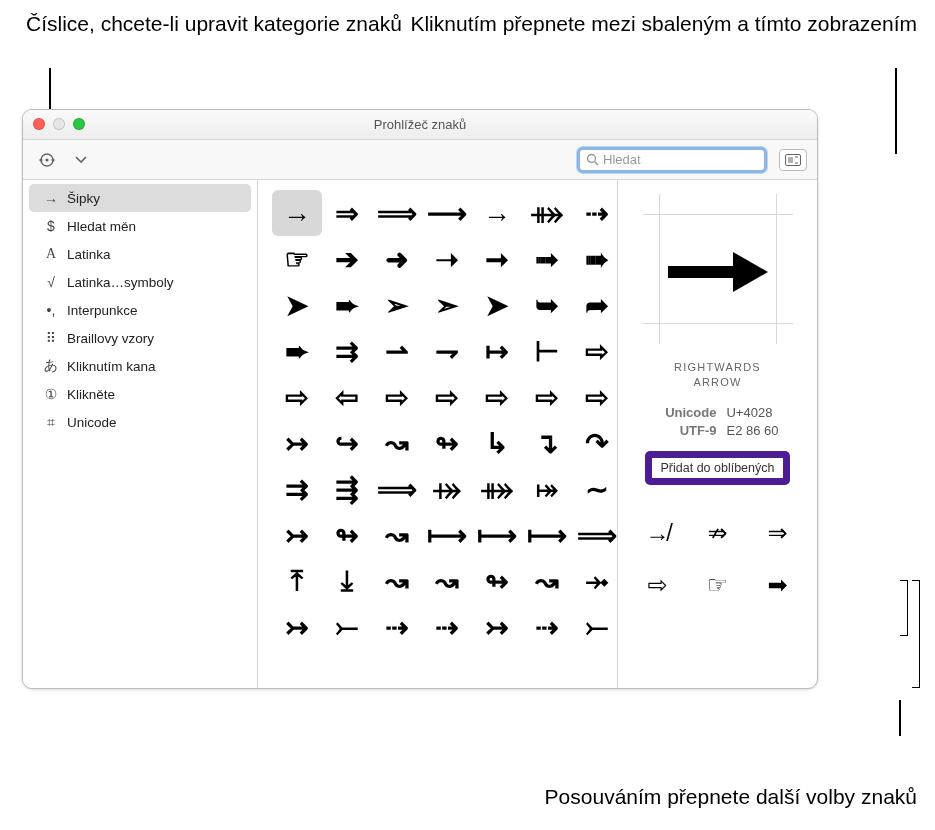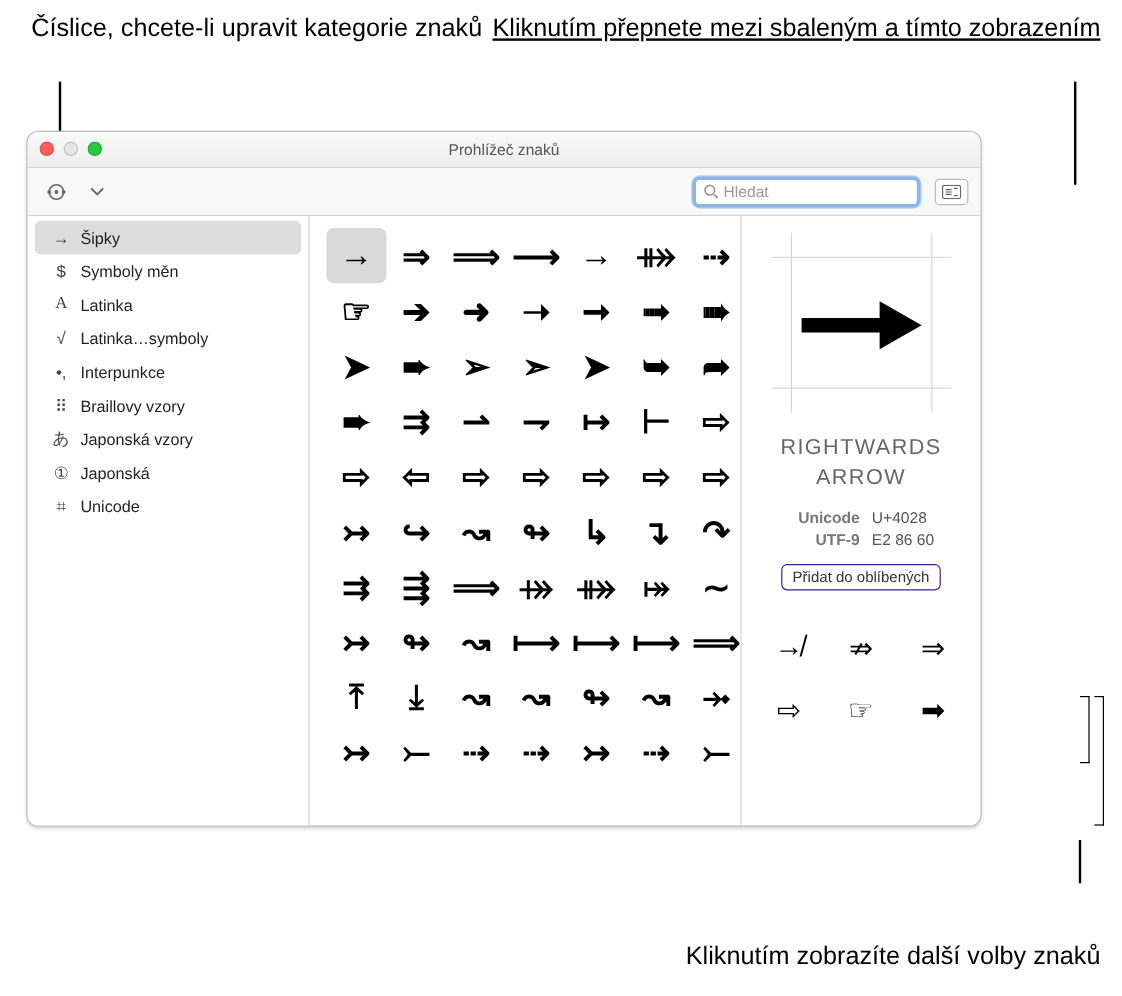--- a/index.html
+++ b/index.html
@@ -195,39 +195,39 @@
 .guide-v { position:absolute; width:1px; background:#d8d8d8; top:0; bottom:0; }
 .guide-h { position:absolute; height:1px; background:#d8d8d8; left:0; right:0; }
 .big-arrow {
   font-size: 95px;
   line-height: 1;
   font-weight: bold;
   position: relative;
 }
 .char-name {
   margin-top: 16px;
-  font-size: 18px;
+  font-size: 11px;
   letter-spacing: 1.2px;
   color: #666;
   text-align: center;
   line-height: 1.4;
 }
 .meta {
   margin-top: 14px;
   font-size: 13px;
   color: #666;
 }
 .meta-row { display: flex; gap: 10px; margin-bottom: 3px; }
 .meta-label { font-weight: bold; color: #777; width: 60px; text-align: right; }
 .meta-val { color: #555; }
 .fav-btn {
   margin-top: 10px;
   padding: 3px 9px;
   font-size: 12.5px;
-  border: 1px solid #4c1d95;
+  border: 7px solid #4c1d95;
   border-radius: 5px;
   background: #fff;
   color: #333;
 }
 .variants {
   margin-top: 24px;
   display: grid;
   grid-template-columns: repeat(3, 56px);
   grid-auto-rows: 48px;
   gap: 4px;
@@ -244,22 +244,22 @@
   border-right: 1.5px solid #000;
   border-top: 1.5px solid #000;
   border-bottom: 1.5px solid #000;
   width: 8px;
 }
 </style>
 </head>
 <body>
 
 <div class="callout" style="left:26px; top:10px;">Číslice, chcete-li upravit kategorie znaků</div>
-<div class="callout" style="right:18px; top:10px; text-align:right;text-decoration:underline;">Kliknutím přepnete mezi sbaleným a tímto zobrazením</div>
-<div class="callout" style="right:18px; bottom:20px; text-align:right;">Kliknutím zobrazíte další volby znaků</div>
+<div class="callout" style="right:18px; top:10px; text-align:right;">Kliknutím přepnete mezi sbaleným a tímto zobrazením</div>
+<div class="callout" style="right:18px; bottom:20px; text-align:right;">Posouváním přepnete další volby znaků</div>
 
 <div class="callout-line" style="left:49px; top:68px; width:1.5px; height:86px;"></div>
 <div class="callout-line" style="left:895px; top:68px; width:1.5px; height:86px;"></div>
 <div class="callout-line" style="left:899px; top:700px; width:1.5px; height:36px;"></div>
 
 <div class="bracket" style="left:900px; top:580px; height:56px;"></div>
 <div class="bracket" style="left:912px; top:580px; height:108px;"></div>
 
 <div class="window">
   <div class="titlebar">
@@ -305,45 +305,45 @@
   </div>
 
   <div class="body">
     <div class="sidebar" id="sidebar">
         <div class="side-item selected">
           <span class="side-icon">→</span>
           <span>Šipky</span>
         </div>
         <div class="side-item">
           <span class="side-icon">$</span>
-          <span>Symboly měn</span>
+          <span>Hledat měn</span>
         </div>
         <div class="side-item">
           <span class="side-icon" style="font-family: Georgia, serif;">A</span>
           <span>Latinka</span>
         </div>
         <div class="side-item">
           <span class="side-icon">√</span>
           <span>Latinka…symboly</span>
         </div>
         <div class="side-item">
           <span class="side-icon">•,</span>
           <span>Interpunkce</span>
         </div>
         <div class="side-item">
           <span class="side-icon">⠿</span>
           <span>Braillovy vzory</span>
         </div>
         <div class="side-item">
           <span class="side-icon">あ</span>
-          <span>Japonská vzory</span>
+          <span>Kliknutím kana</span>
         </div>
         <div class="side-item">
           <span class="side-icon">①</span>
-          <span>Japonská</span>
+          <span>Klikněte</span>
         </div>
         <div class="side-item">
           <span class="side-icon">⌗</span>
           <span>Unicode</span>
         </div>
       </div>
 
     <div class="grid-area">
       <div class="char-grid" id="char-grid">
           <div class="char-cell selected">→</div>

